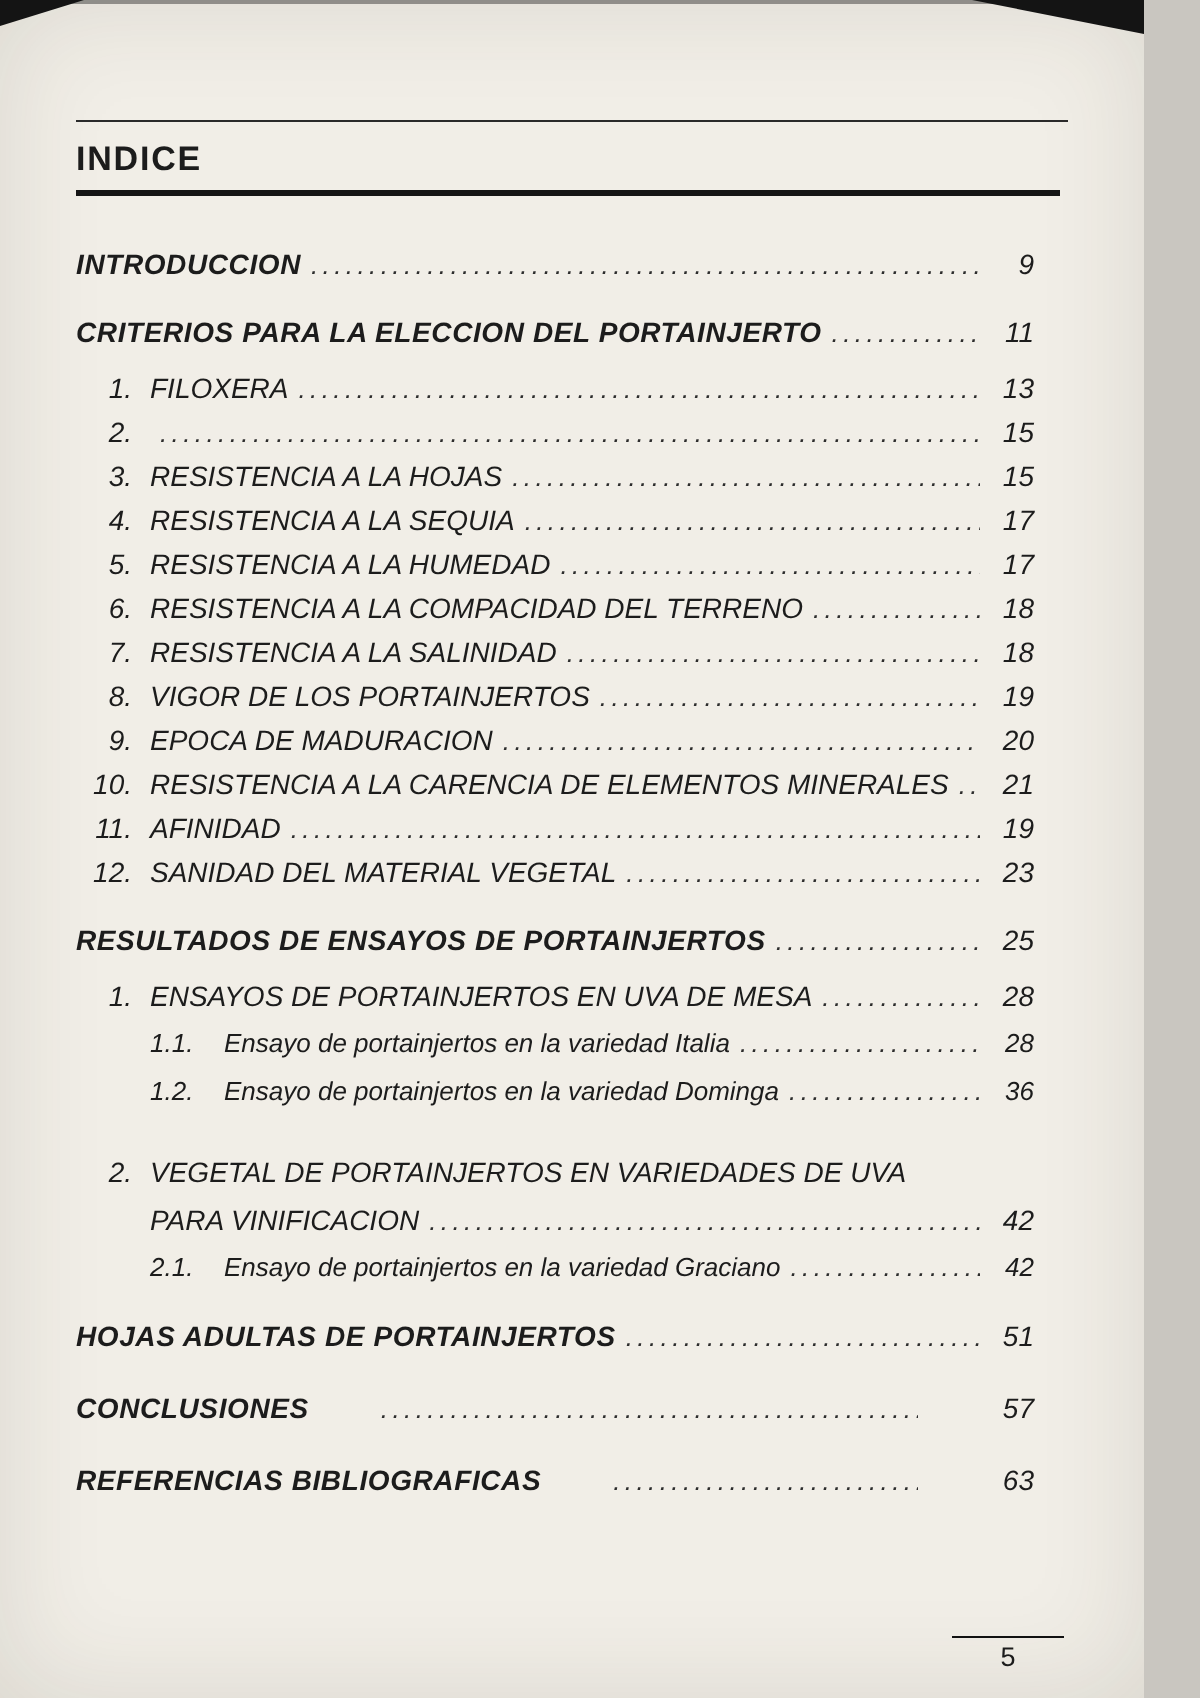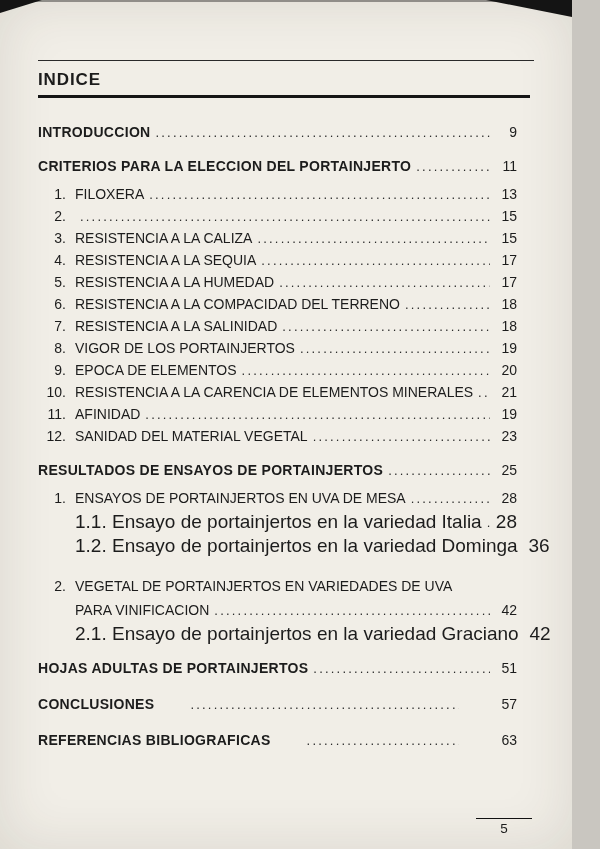--- a/index.html
+++ b/index.html
@@ -19,23 +19,23 @@
   .corner.tl { top:0; left:0; border-top:13px solid #141414; border-right:42px solid transparent; }
   .corner.tr { top:0; right:0; border-top:17px solid #141414; border-left:86px solid transparent; }
 
   .content { position:absolute; left:38px; right:38px; top:0; }
   .top-rule { margin-top:60px; border-top:1.4px solid #2a2a2a; }
 
   .heading { margin-top:9px; font-size:17px; font-weight:bold; letter-spacing:.9px; }
   .heading-rule { margin-top:5px; width:492px; border-top:3px solid #151515; }
 
   .toc { margin-top:23px; padding-right:17px; }
-  .row { display:flex; align-items:center; height:22px; line-height:22px; font-size:14px; }
+  .row { display:flex; align-items:center; height:22px; line-height:22px; font-size:14px;font-style:italic; }
   .row .num { flex:none; width:28px; text-align:right; margin-right:9px; }
-  .row.sub { padding-left:37px; font-size:19px; }
+  .row.sub { padding-left:37px; font-size:13px; }
   .row.sub .num { width:32px; text-align:left; margin-right:5px; }
   .row.cont { padding-left:37px; }
   .row.section .label { font-weight:bold; letter-spacing:.3px; }
   .label { flex:none; white-space:nowrap; }
   .dots { flex:1 1 auto; min-width:0; overflow:hidden; white-space:nowrap; margin:0 5px 0 5px; }
   .dots::before {
     content:"......................................................................................................................................................................";
     letter-spacing:2.2px; font-size:13px; color:#2c2c2c;
   }
   .page { flex:none; min-width:22px; text-align:right; }
@@ -85,21 +85,21 @@
       </div>
 
       <div class="row item">
         <span class="num">2.</span>
         <span class="dots"></span>
         <span class="page">15</span>
       </div>
 
       <div class="row item">
         <span class="num">3.</span>
-        <span class="label">RESISTENCIA A LA CALIZA</span>
+        <span class="label">RESISTENCIA A LA HOJAS</span>
         <span class="dots"></span>
         <span class="page">15</span>
       </div>
 
       <div class="row item">
         <span class="num">4.</span>
         <span class="label">RESISTENCIA A LA SEQUIA</span>
         <span class="dots"></span>
         <span class="page">17</span>
       </div>
@@ -127,21 +127,21 @@
 
       <div class="row item">
         <span class="num">8.</span>
         <span class="label">VIGOR DE LOS PORTAINJERTOS</span>
         <span class="dots"></span>
         <span class="page">19</span>
       </div>
 
       <div class="row item">
         <span class="num">9.</span>
-        <span class="label">EPOCA DE ELEMENTOS</span>
+        <span class="label">EPOCA DE MADURACION</span>
         <span class="dots"></span>
         <span class="page">20</span>
       </div>
 
       <div class="row item">
         <span class="num">10.</span>
         <span class="label">RESISTENCIA A LA CARENCIA DE ELEMENTOS MINERALES</span>
         <span class="dots"></span>
         <span class="page">21</span>
       </div>

